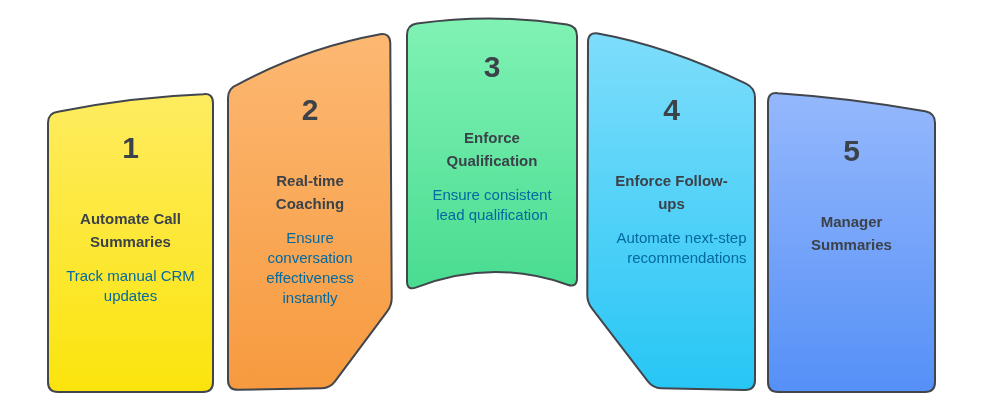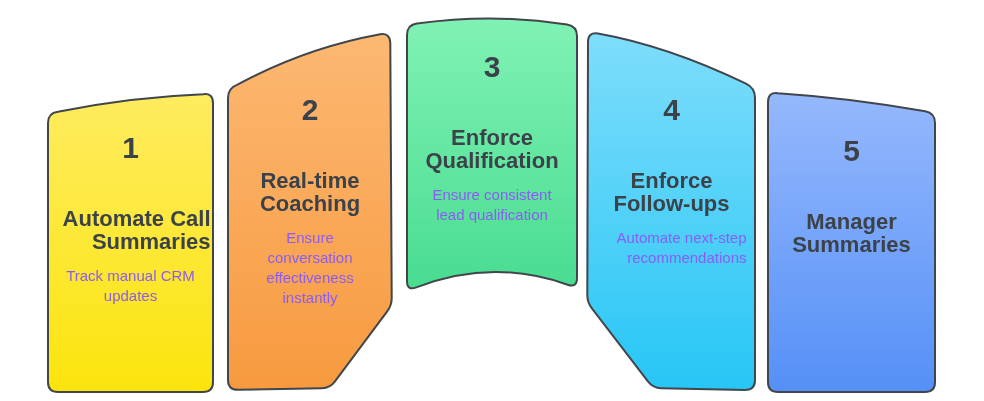--- a/index.html
+++ b/index.html
@@ -17,39 +17,39 @@
     color:#3c4249;
   }
   .num{
     font-size:30px;
     font-weight:bold;
     line-height:34px;
     margin:0 0 42px 0;
     color:#3c4249;
   }
   .title{
-    font-size:22px;
+    font-size:15px;
     font-weight:bold;
     line-height:23px;
     margin:0 auto 13px auto;
     color:#3c4249;
   }
   .desc{
     font-size:15px;
     line-height:20px;
     margin:4px auto;
-    color:#8b5cf6;
+    color:#0369a1;
   }
   
   .p1{left:48px;  top:131px; width:165px;}
   .p2{left:230px; top:93px;  width:160px;}
   .p3{left:407px; top:50px;  width:170px;}
   .p4{left:590px; top:93px;  width:163px;}
   .p5{left:768px; top:134px; width:167px;}
-  .p1 .title{max-width:160px;text-align:right;} .p1 .desc{max-width:150px;}
+  .p1 .title{max-width:160px;} .p1 .desc{max-width:150px;}
   .p2 .title{max-width:120px;} .p2 .desc{max-width:115px;}
   .p3 .title{max-width:140px;} .p3 .desc{max-width:140px;}
   .p4 .title{max-width:125px;} .p4 .desc{max-width:150px;text-align:right;}
   .p5 .title{max-width:120px;} .p5 .desc{max-width:150px;}
 </style>
 </head>
 <body>
 
 <div class="canvas">
 

